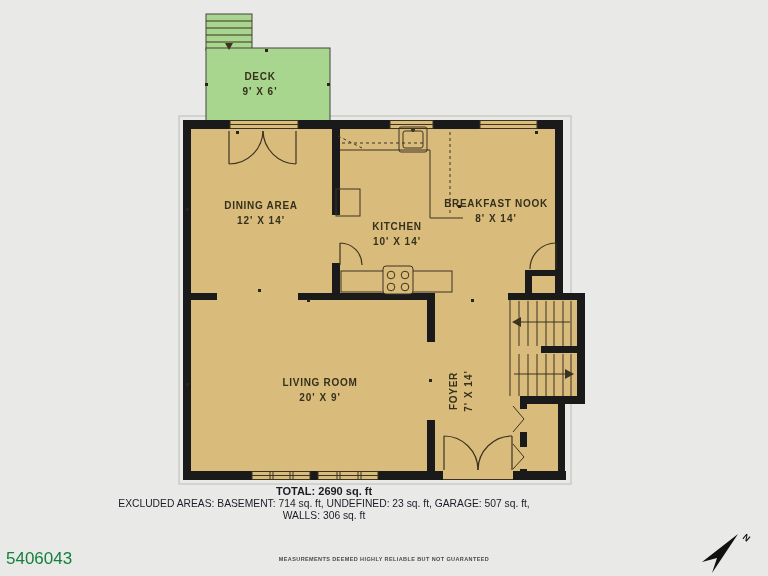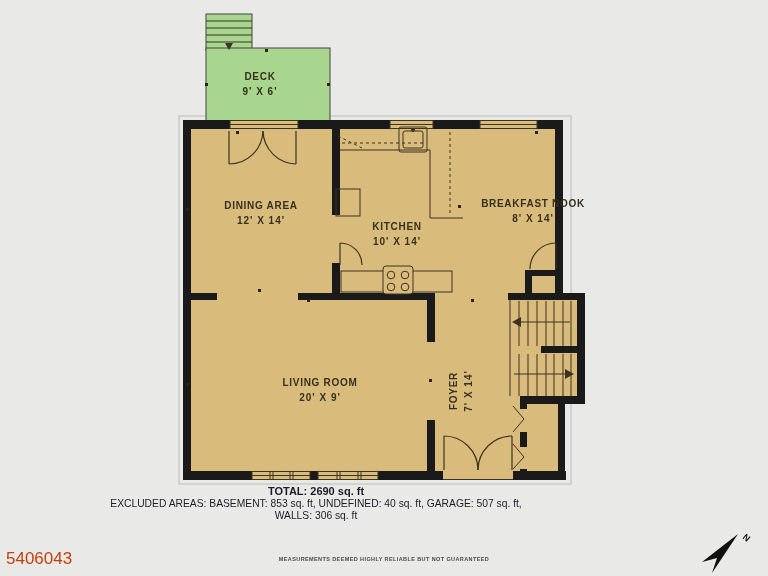--- a/index.html
+++ b/index.html
@@ -3,26 +3,26 @@
 <meta charset="utf-8">
 <style>
   html,body{margin:0;padding:0;}
   body{font-family:"Liberation Sans",sans-serif;}
   .stage{position:relative;width:768px;height:576px;background:#e9e9e8;overflow:hidden;}
   .plan-svg{position:absolute;left:0;top:0;}
   .room-label{position:absolute;transform:translate(-50%,-50%);text-align:center;
     color:#35301c;font-weight:bold;font-size:10px;letter-spacing:.7px;line-height:15px;white-space:nowrap;}
   .room-label .dims{font-size:10px;letter-spacing:1px;}
   .room-label.rot{transform:translate(-50%,-50%) rotate(-90deg);}
-  .summary{position:absolute;left:8px;top:485px;width:616px;text-align:center;color:#1c1c26;
+  .summary{position:absolute;left:16px;top:485px;width:616px;text-align:center;color:#1c1c26;
     font-size:10.3px;line-height:12.2px;}
   .summary .total{font-size:11px;font-weight:bold;margin-bottom:1px;}
   .disclaimer{position:absolute;left:0;top:556px;width:768px;text-align:center;
     font-size:5.5px;font-weight:bold;color:#4a4a4a;letter-spacing:.4px;}
-  .listing-id{position:absolute;left:6px;top:549px;font-size:17px;color:#c2410c;}
+  .listing-id{position:absolute;left:6px;top:549px;font-size:17px;color:#15803d;}
   .compass{position:absolute;left:692px;top:526px;width:62px;height:48px;}
 </style>
 </head>
 <body>
 
 <div class="stage">
 
   <svg class="plan-svg" width="768" height="576" viewBox="0 0 768 576">
 
     <rect x="179" y="116" width="392" height="368" fill="none" stroke="#bcbcb6" stroke-width="1"></rect>
@@ -198,36 +198,36 @@
     <div class="dims">9' X 6'</div>
   </div>
   <div class="room-label" style="left:261px;top:213px;">
     <div>DINING AREA</div>
     <div class="dims">12' X 14'</div>
   </div>
   <div class="room-label" style="left:397px;top:226px;margin-top:8px;">
     <div>KITCHEN</div>
     <div class="dims">10' X 14'</div>
   </div>
-  <div class="room-label" style="left:533px;top:211px;">
+  <div class="room-label" style="left:496px;top:211px;">
     <div>BREAKFAST NOOK</div>
     <div class="dims">8' X 14'</div>
   </div>
   <div class="room-label" style="left:320px;top:390px;">
     <div>LIVING ROOM</div>
     <div class="dims">20' X 9'</div>
   </div>
   <div class="room-label rot" style="left:461px;top:391px;">
     <div>FOYER</div>
     <div class="dims">7' X 14'</div>
   </div>
 
   <div class="summary">
     <div class="total">TOTAL: 2690 sq. ft</div>
-    <div>EXCLUDED AREAS: BASEMENT: 853 sq. ft, UNDEFINED: 40 sq. ft, GARAGE: 507 sq. ft,</div>
+    <div>EXCLUDED AREAS: BASEMENT: 714 sq. ft, UNDEFINED: 23 sq. ft, GARAGE: 507 sq. ft,</div>
     <div>WALLS: 306 sq. ft</div>
   </div>
   <div class="disclaimer">MEASUREMENTS DEEMED HIGHLY RELIABLE BUT NOT GUARANTEED</div>
 
   <div class="listing-id">5406043</div>
 
   <svg class="compass" width="62" height="48" viewBox="0 0 62 48">
     <polygon points="46,8 10,36 25,32 20,47" fill="#111"></polygon>
     <text x="50" y="12" font-size="9" font-weight="bold" fill="#111" transform="rotate(40 50 12)" font-family="Liberation Sans, sans-serif">N</text>
   </svg>

